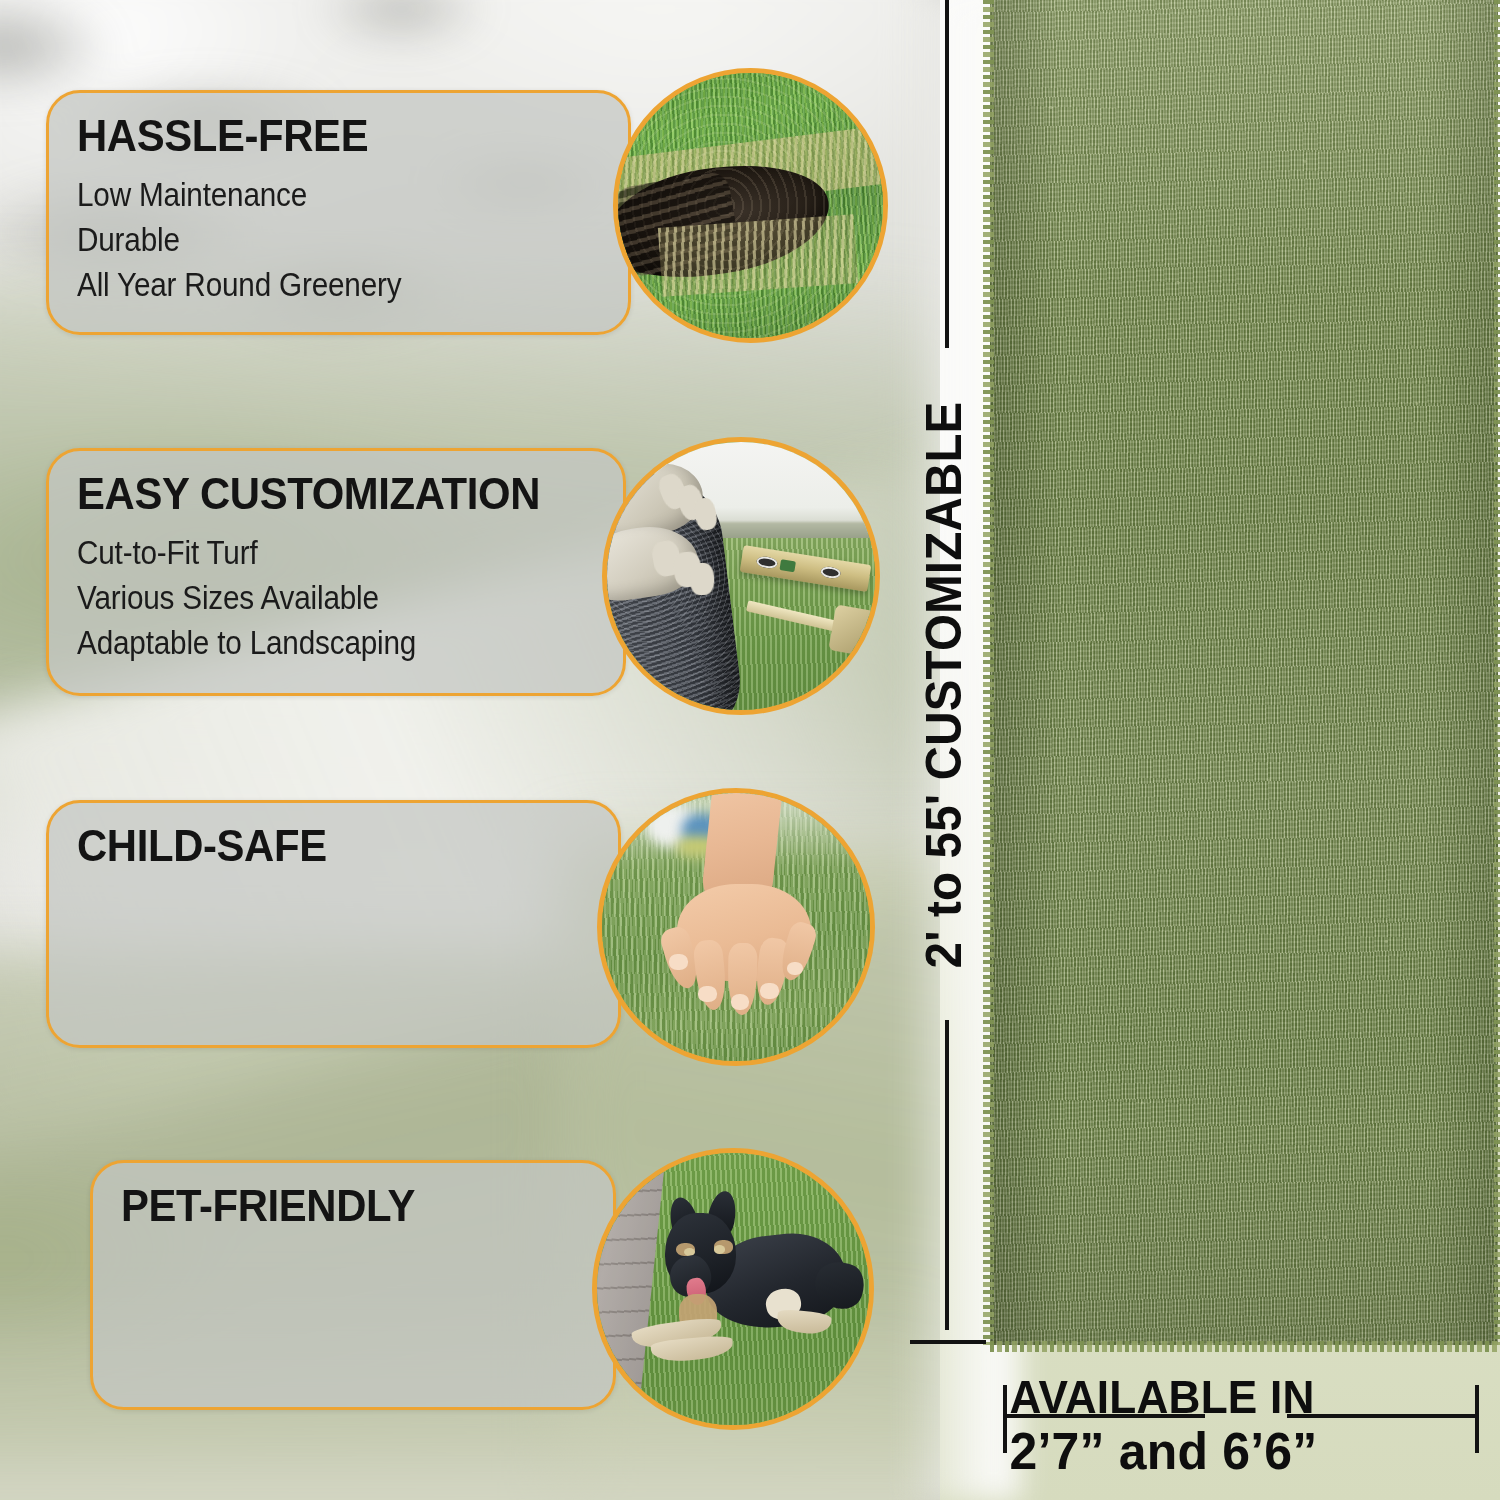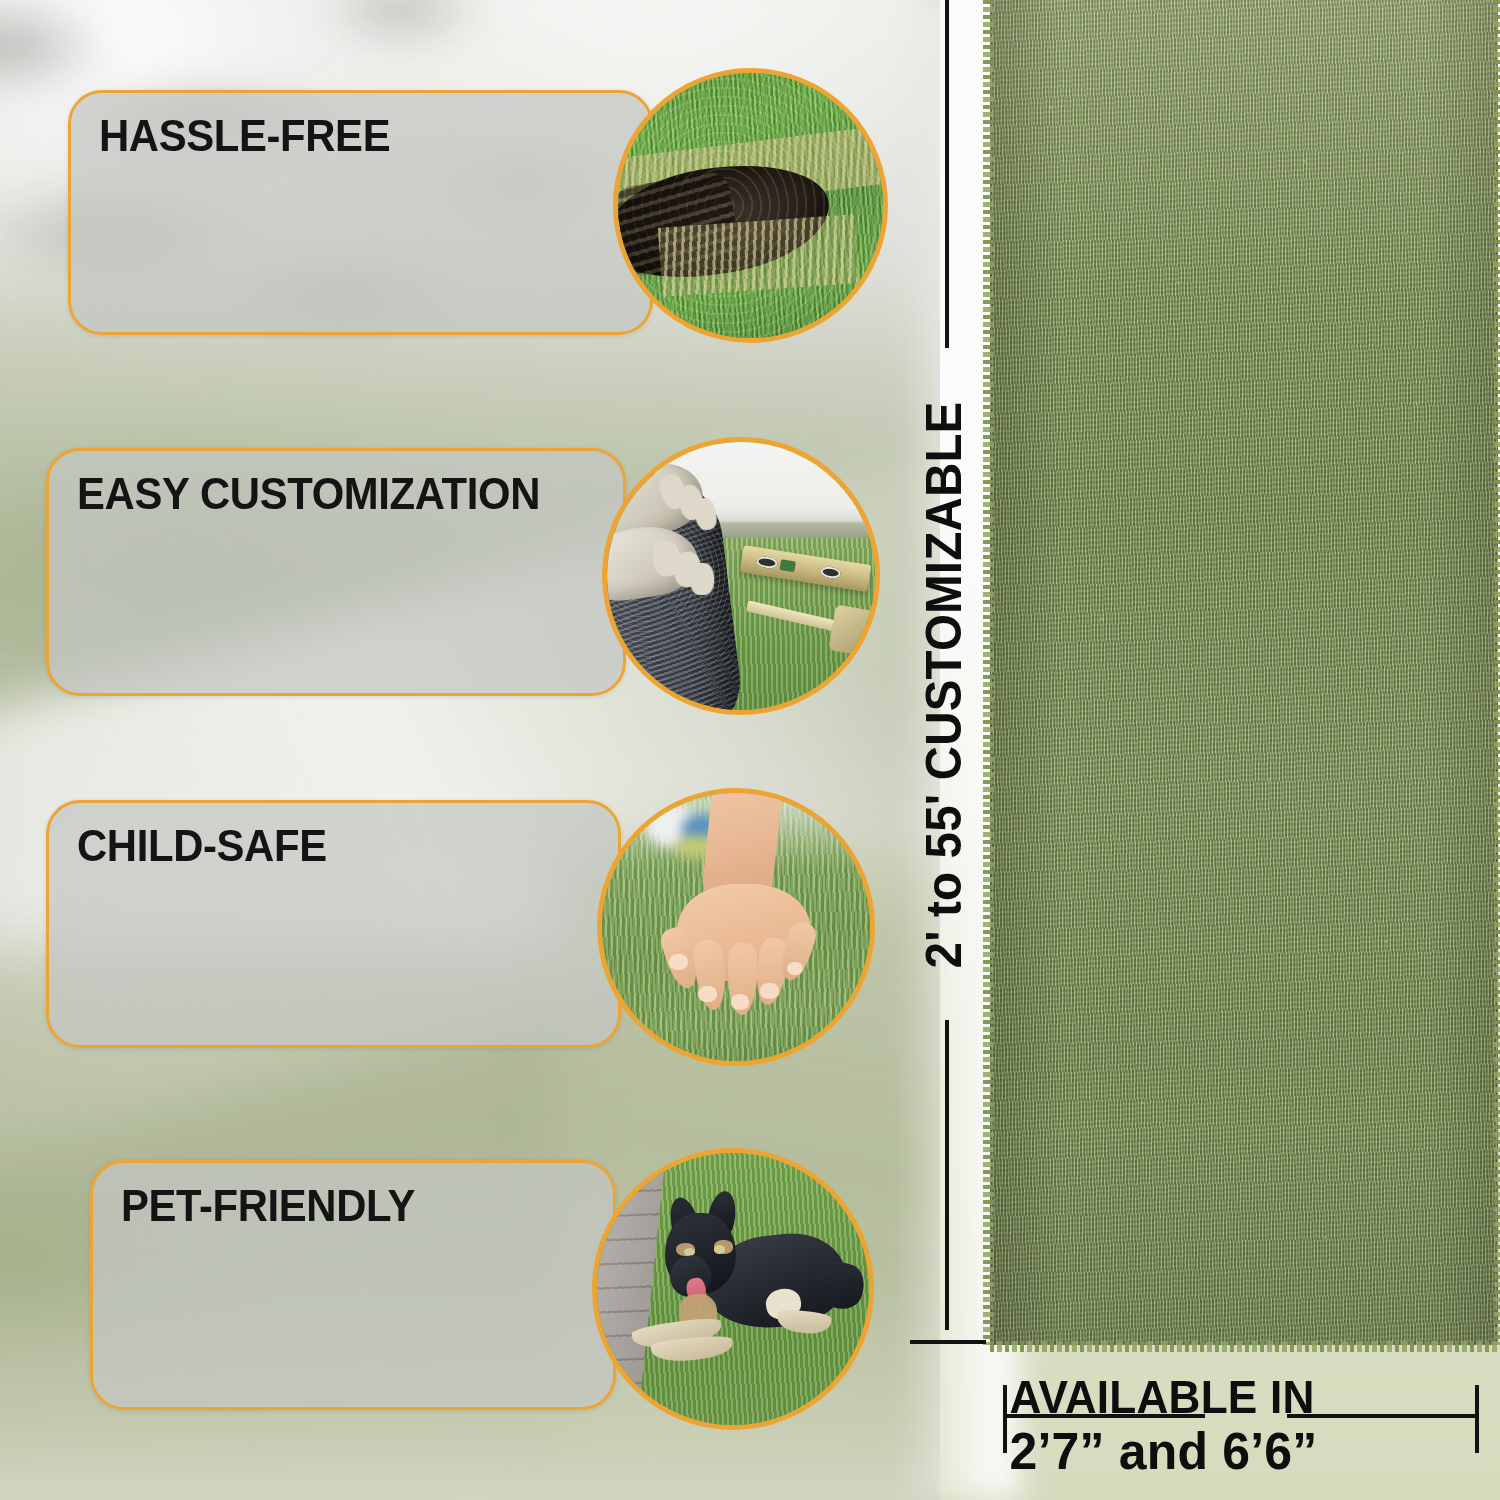--- a/index.html
+++ b/index.html
@@ -408,43 +408,53 @@
   <div class="strip-turf"></div>
   <div class="strip-speck"></div>
   <div class="strip-shade"></div>
   <div class="strip-fray l"></div>
   <div class="strip-fray r"></div>
   <div class="strip-frayb"></div>
 </div>
 
 <div id="cards">
 
-  <div class="feature" style="top:90px; width:585px; height:245px;margin-left:22px;">
+  <div class="feature" style="top:90px; width:585px; height:245px;">
     <div class="card">
       <div class="card-inner">
         <div class="f-title">HASSLE-FREE</div>
+        <div class="f-lines">
+          <div class="f-line">Low Maintenance</div>
+          <div class="f-line">Durable</div>
+          <div class="f-line">All Year Round Greenery</div>
+        </div>
       </div>
     </div>
   </div>
   <div class="bubble" style="left:613px; top:68px; width:275px; height:275px;">
     <div class="bubble-img">
       <div class="b1-grass"></div>
       <div class="b1-blades"></div>
       <div class="b1-thatch"></div>
       <div class="b1-backing"></div>
       <div class="b1-mesh"></div>
       <div class="b1-ridges"></div>
       <div class="b1-tips"></div>
     </div>
   </div>
 
   <div class="feature" style="top:448px; width:580px; height:248px;">
     <div class="card">
       <div class="card-inner">
         <div class="f-title">EASY CUSTOMIZATION</div>
+        <div class="f-lines">
+          <div class="f-line">Cut-to-Fit Turf</div>
+          <div class="f-line">Various Sizes Available</div>
+          <div class="f-line">Adaptable to Landscaping</div>
+        </div>
       </div>
     </div>
   </div>
   <div class="bubble" style="left:602px; top:437px; width:278px; height:278px;">
     <div class="bubble-img">
       <div class="b2-wall"></div>
       <div class="b2-base"></div>
       <div class="b2-turf"></div>
       <div class="b2-roll"></div>
       <div class="b2-rollmesh"></div>

